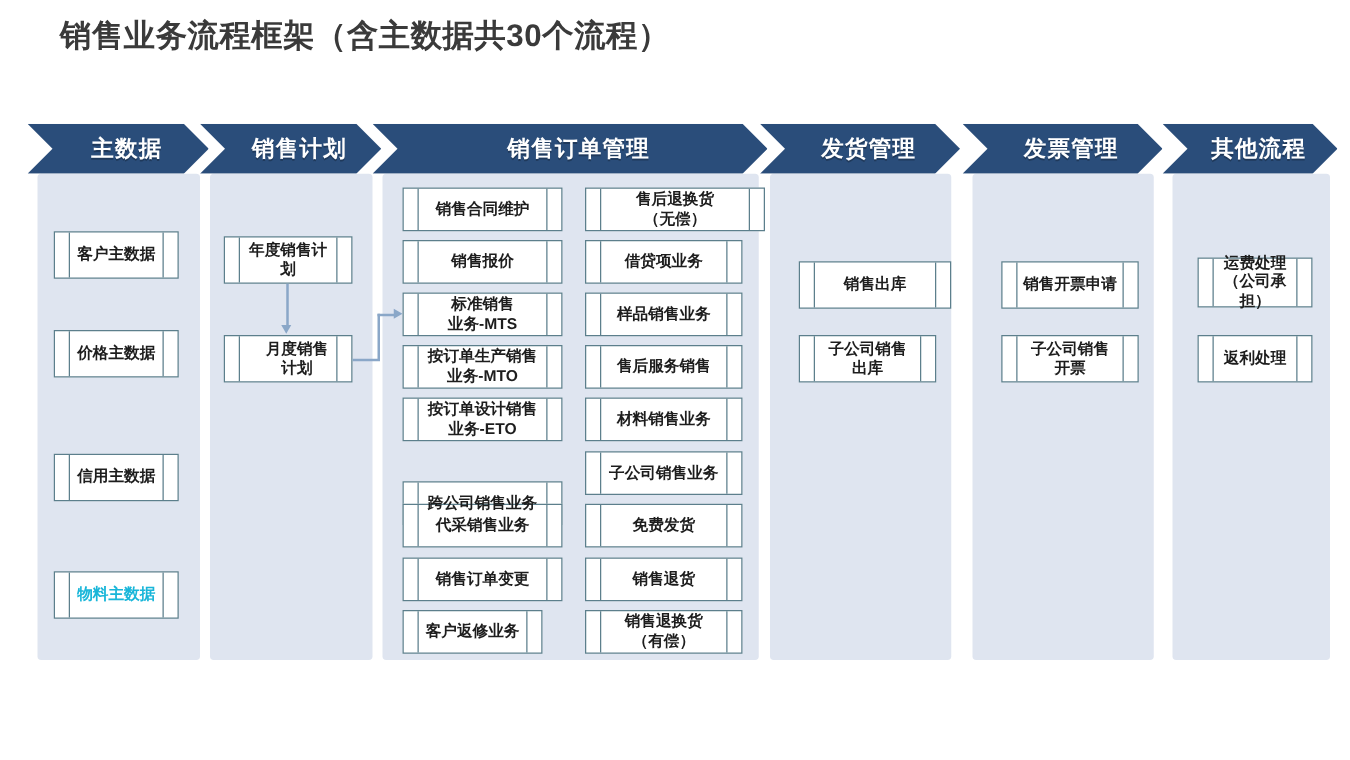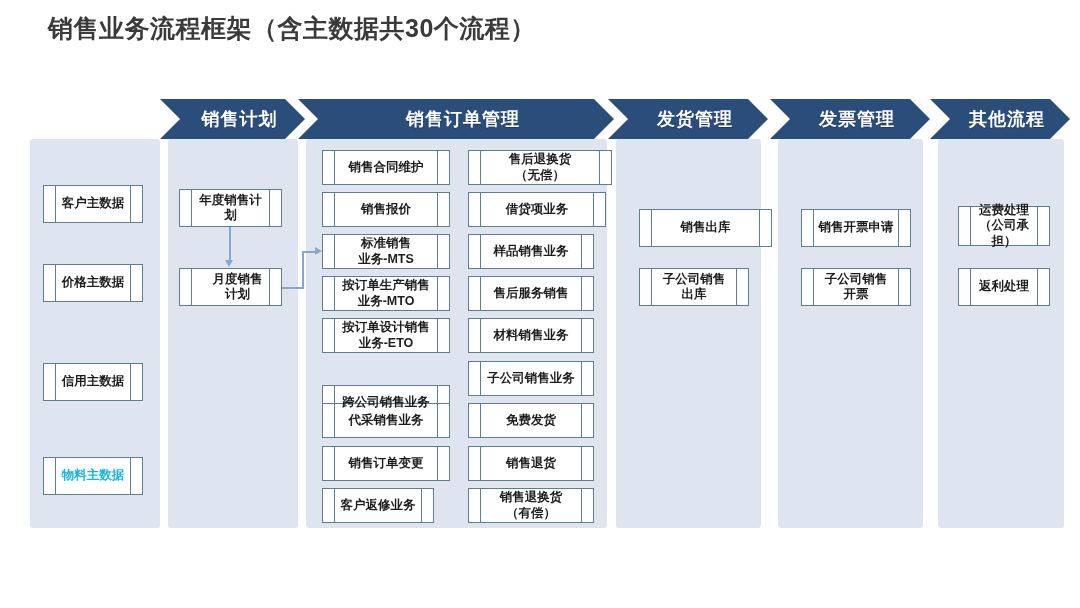--- a/index.html
+++ b/index.html
@@ -69,20 +69,23 @@
     border-left:7px solid #8aa7c8;
   }
 </style>
 </head>
 <body>
 
 <div id="page-title">销售业务流程框架（含主数据共30个流程）</div>
 
 <div id="board">
     <div class="panel" style="left: 30px; top: 139px; width: 130px; height: 389px;"></div>
+    <div class="chev first" style="left: 22px; top: 99px; width: 145px;">
+      <span>主数据</span>
+    </div>
     <div class="pbox" style="left: 43px; top: 185px; width: 100px; height: 38px;">
       <span class="lbl">客户主数据</span>
     </div>
     <div class="pbox" style="left: 43px; top: 264px; width: 100px; height: 38px;">
       <span class="lbl">价格主数据</span>
     </div>
     <div class="pbox" style="left: 43px; top: 363px; width: 100px; height: 38px;">
       <span class="lbl">信用主数据</span>
     </div>
     <div class="pbox accent" style="left: 43px; top: 457px; width: 100px; height: 38px;">
@@ -129,21 +132,21 @@
     <div class="pbox" style="left: 322px; top: 446px; width: 128px; height: 35px;">
       <span class="lbl">销售订单变更</span>
     </div>
     <div class="pbox" style="left: 322px; top: 488px; width: 112px; height: 35px;">
       <span class="lbl">客户返修业务</span>
     </div>
     <div class="pbox" style="left: 468px; top: 150px; width: 144px; height: 35px;">
       <span class="lbl">售后退换货
 （无偿）</span>
     </div>
-    <div class="pbox" style="left: 468px; top: 192px; width: 138px; height: 35px;">
+    <div class="pbox" style="left: 468px; top: 192px; width: 126px; height: 35px;">
       <span class="lbl">借贷项业务</span>
     </div>
     <div class="pbox" style="left: 468px; top: 234px; width: 126px; height: 35px;">
       <span class="lbl">样品销售业务</span>
     </div>
     <div class="pbox" style="left: 468px; top: 276px; width: 126px; height: 35px;">
       <span class="lbl">售后服务销售</span>
     </div>
     <div class="pbox" style="left: 468px; top: 318px; width: 126px; height: 35px;">
       <span class="lbl">材料销售业务</span>
@@ -158,21 +161,21 @@
       <span class="lbl">销售退货</span>
     </div>
     <div class="pbox" style="left: 468px; top: 488px; width: 126px; height: 35px;">
       <span class="lbl">销售退换货
 （有偿）</span>
     </div>
     <div class="panel" style="left: 616px; top: 139px; width: 145px; height: 389px;"></div>
     <div class="chev" style="left: 608px; top: 99px; width: 160px;">
       <span>发货管理</span>
     </div>
-    <div class="pbox" style="left: 639px; top: 209px; width: 133px; height: 38px;">
+    <div class="pbox" style="left: 639px; top: 209px; width: 122px; height: 38px;">
       <span class="lbl">销售出库</span>
     </div>
     <div class="pbox" style="left: 639px; top: 268px; width: 110px; height: 38px;">
       <span class="lbl">子公司销售
 出库</span>
     </div>
     <div class="panel" style="left: 778px; top: 139px; width: 145px; height: 389px;"></div>
     <div class="chev" style="left: 770px; top: 99px; width: 160px;">
       <span>发票管理</span>
     </div>

